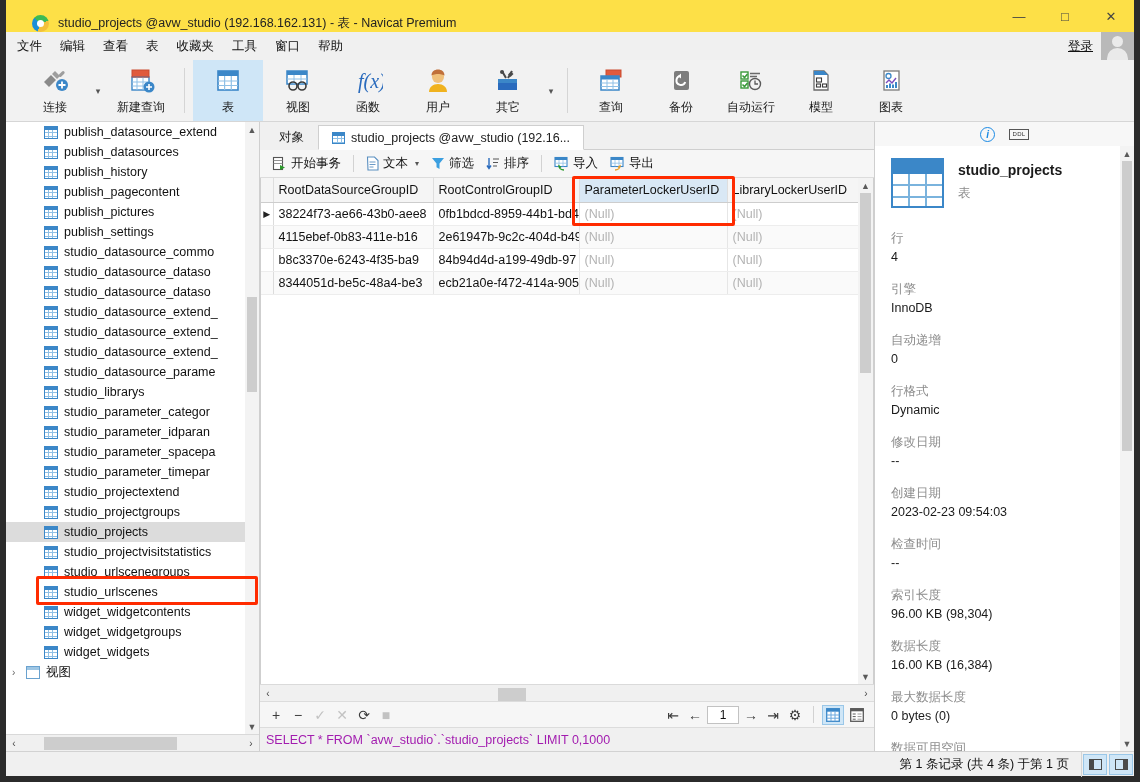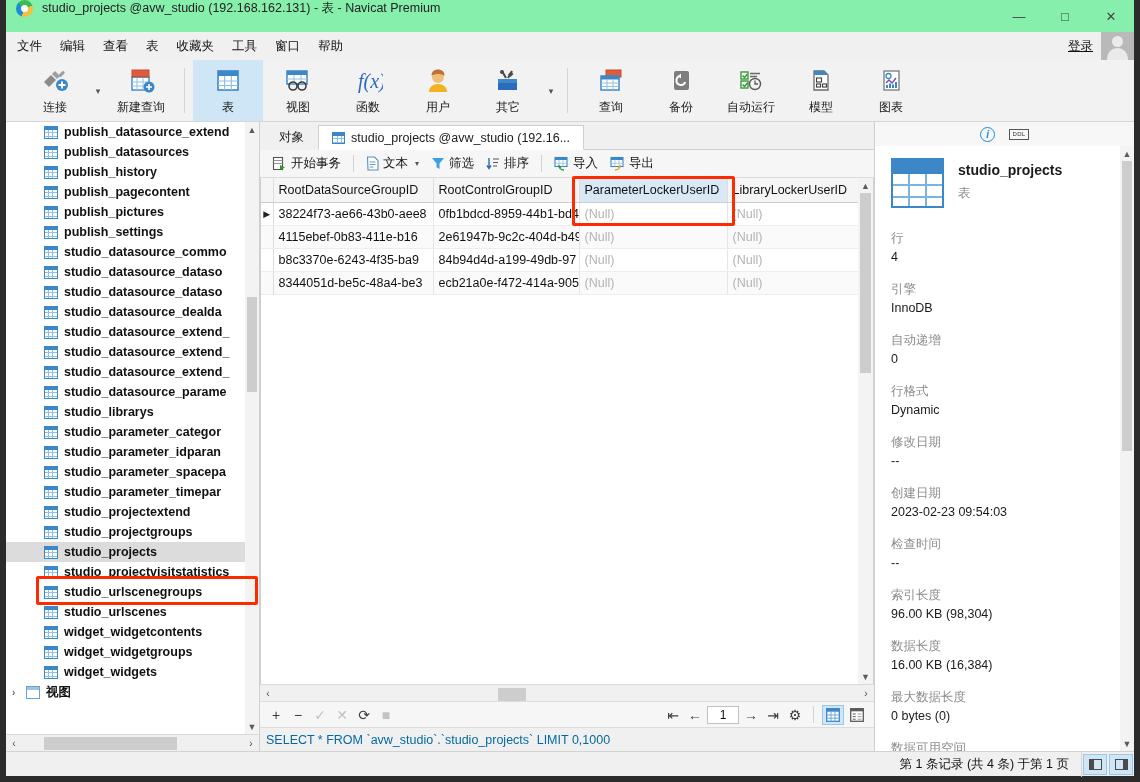--- a/index.html
+++ b/index.html
@@ -13,22 +13,22 @@
     position: relative; width: 1140px; height: 782px;
     background: #f0f0f0;
     border-left: 6px solid #2b2b2b;
     border-right: 6px solid #2b2b2b;
     border-bottom: 6px solid #2b2b2b;
     display: flex; flex-direction: column;
   }
 
   
   .titlebar {
-    height: 32px; background: #86efac; display: flex; align-items: flex-start;
-    flex: 0 0 32px; padding-left: 10px; position: relative;
+    height: 32px; background: #fde047; display: flex; align-items: flex-end;
+    flex: 0 0 32px; padding-left: 26px; position: relative;
   }
   .app-logo { width: 17px; height: 17px; border-radius: 50%; position: relative;
     background: conic-gradient(from 200deg, #1a8fd8 0deg 110deg, #3dba54 110deg 230deg, #f3c13a 230deg 360deg);
     margin-right: 9px; flex: 0 0 auto; }
   .app-logo::after { content:""; position:absolute; left:5px; top:5px; width:7px; height:7px;
     background:#fff; border-radius:50%; }
   .title-text { font-size: 12.5px; color: #222; white-space: nowrap; }
   .winbtns { margin-left: auto; display: flex; height: 32px; }
   .winbtn { width: 46px; height: 32px; display: flex; align-items: center; justify-content: center;
     color: #444; font-size: 13px; }
@@ -59,21 +59,21 @@
   .tb-icon { height: 30px; display:flex; align-items:center; justify-content:center; }
   .tb-label { font-size: 12px; color: #1a1a1a; }
   .tb-caret { width: 16px; display:flex; align-items:center; justify-content:center; color:#555; font-size:9px;}
 
   
   .body { flex: 1; display: flex; min-height: 0; background: #f0f0f0; }
 
   
   .tree-pane { width: 254px; flex: 0 0 254px; background: #fff; display: flex; flex-direction: column;
     border-right: 1px solid #cfcfcf; min-height: 0; }
-  .tree-scroll { flex: 1; position: relative; overflow: hidden; font-weight: bold; }
+  .tree-scroll { flex: 1; position: relative; overflow: hidden; }
   .tree-list { position: absolute; inset: 0 14px 0 0; }
   .tree-row {
     height: 20px; display: flex; align-items: center; padding-left: 38px; gap: 6px;
     white-space: nowrap; overflow: hidden; font-size: 12.5px; color: #111; position: relative;
   }
   .tree-row.selected { background: #dcdcdc; }
   .tree-row.last-node { padding-left: 20px; }
   .ico-table { width: 14px; height: 13px; flex: 0 0 auto; position: relative;
     background: #fff; border: 1.5px solid #3b87c8; }
   .ico-table::before { content:""; position:absolute; left:0; top:0; right:0; height:3px; background:#3b87c8; }
@@ -140,21 +140,21 @@
   .gf-icon { width: 20px; height: 20px; display:flex;align-items:center;justify-content:center;
     color:#3c3c3c; font-size: 14px; }
   .gf-icon.disabled { color: #c2c2c2; }
   .gf-right { margin-left: auto; display: flex; align-items: center; gap: 2px; }
   .page-input { width: 32px; height: 18px; border: 1px solid #c2c2c2; background:#fff; text-align:center;
     font-size: 12px; font-family: inherit; color:#111; }
   .view-toggle { width:22px;height:20px;display:flex;align-items:center;justify-content:center; }
   .view-toggle.active { background:#cfe6f7; border:1px solid #9ac7e8; }
 
   .sqlbar { height: 24px; flex: 0 0 24px; background: #f0f0f0; display: flex; align-items: center;
-    padding-left: 6px; font-size: 12.5px; color: #0369a1; border-top: 1px solid #dcdcdc; }
+    padding-left: 6px; font-size: 12.5px; color: #a21caf; border-top: 1px solid #dcdcdc; }
 
   
   .info-pane { width: 260px; flex: 0 0 260px; background: #fff; display: flex; flex-direction: column;
     border-left: 1px solid #cfcfcf; min-height: 0; position: relative; }
   .info-head { height: 24px; flex: 0 0 24px; display: flex; align-items: center; justify-content: center;
     gap: 14px; background: #f7f7f7; }
   .i-circle { width: 15px; height: 15px; border-radius: 50%; border: 1.7px solid #1a8ae5; color: #1a8ae5;
     display:flex;align-items:center;justify-content:center;font-size:10px;font-weight:bold;font-style:italic; }
   .ddl-box { border: 1.5px solid #555; font-size: 6px; padding: 1.5px 2.5px; color: #333; letter-spacing:.3px;
     font-family: "Liberation Sans", sans-serif; }
@@ -413,24 +413,20 @@
               <span class="ico-table"></span>
               <span>studio_datasource_commo</span>
             </div>
             <div class="tree-row">
               <span class="ico-table"></span>
               <span>studio_datasource_dataso</span>
             </div>
             <div class="tree-row">
               <span class="ico-table"></span>
               <span>studio_datasource_dataso</span>
-            </div>
-            <div class="tree-row">
-              <span class="ico-table"></span>
-              <span>studio_datasource_dealda</span>
             </div>
             <div class="tree-row">
               <span class="ico-table"></span>
               <span>studio_datasource_extend_</span>
             </div>
             <div class="tree-row">
               <span class="ico-table"></span>
               <span>studio_datasource_extend_</span>
             </div>
             <div class="tree-row">

